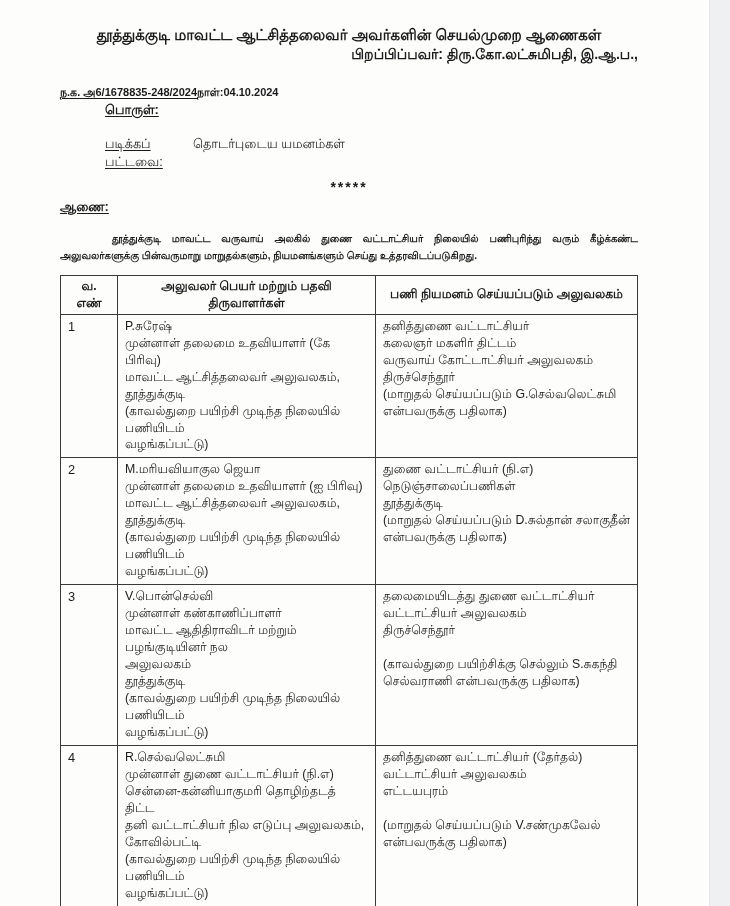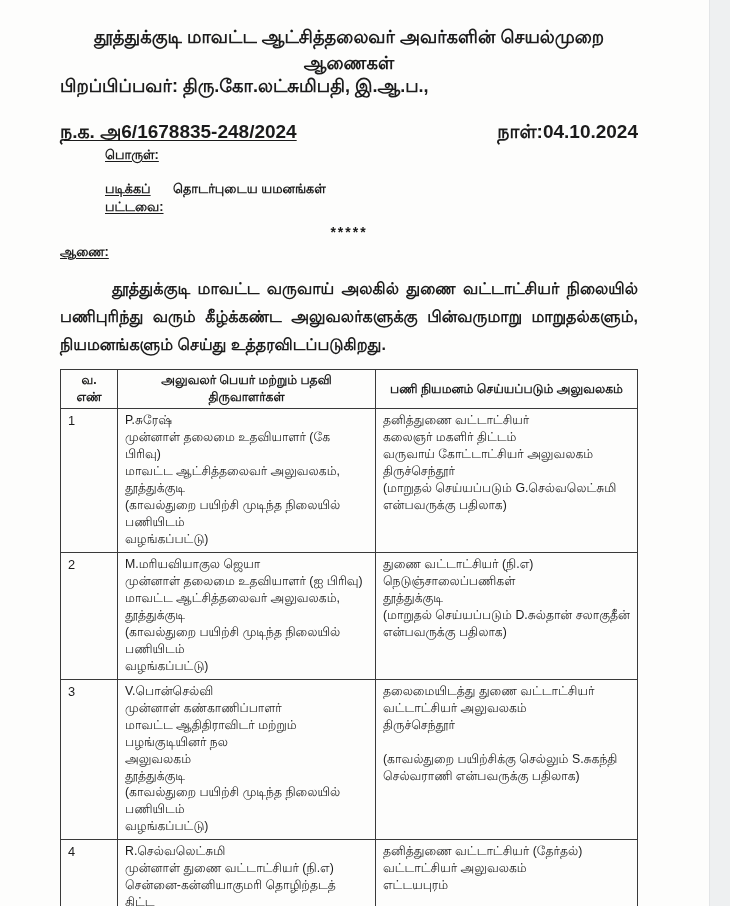--- a/index.html
+++ b/index.html
@@ -23,54 +23,54 @@
   }
   .content{
     position:absolute;left:60px;top:0;width:578px;
   }
   .pre{white-space:pre-line;}
   .underline{text-decoration:underline;text-underline-offset:2px;}
 
   .doc-title{
     margin-top:24px;
     text-align:center;
-    font-size:18px;font-weight:bold;line-height:1.45;
+    font-size:15px;font-weight:bold;line-height:1.45;
   }
   .doc-subtitle{
-    text-align:left;
-    font-size:18px;font-weight:bold;
+    text-align:right;
+    font-size:14px;font-weight:bold;
   }
   .ref-row{
     margin-top:22px;
-    display:flex;justify-content:space-between;align-items:baseline;
-    font-size:19px;font-weight:bold;
+    display:flex;align-items:baseline;
+    font-size:11px;font-weight:bold;
   }
   .subject-row{
     display:flex;
     font-size:12.8px;font-weight:bold;line-height:1.5;
   }
   .subject-row .lbl{margin-left:45px;width:68px;flex:none;}
   .subject-row .txt{width:400px;}
   .read-row{
     margin-top:16px;
     display:flex;
-    font-size:12.8px;font-weight:bold;line-height:1.4;
+    font-size:12.8px;font-weight:normal;line-height:1.4;gap:20px;
   }
   .read-row .lbl{margin-left:45px;width:68px;flex:none;}
   .stars{
     text-align:center;font-size:14px;font-weight:bold;letter-spacing:2px;
     margin-top:8px;
   }
   .order-label{
     margin-top:4px;
     font-size:12.8px;font-weight:bold;
   }
   .order-para{
     margin:14px 0 10px 0;
-    font-size:16px;line-height:1.75;
+    font-size:10px;line-height:1.75;
     text-align:justify;text-indent:52px;
     font-weight:bold;
   }
   table.gov{
     border-collapse:collapse;
     width:577px;
     table-layout:fixed;
     font-size:12.3px;line-height:1.38;
   }
   table.gov th, table.gov td{
@@ -107,21 +107,21 @@
       <span>நாள்:04.10.2024</span>
     </div>
 
     <div class="subject-row">
       <span class="lbl underline">பொருள்:</span>
     </div>
 
     <div class="read-row">
       <span class="lbl underline pre">படிக்கப்
 பட்டவை:</span>
-      <span>தொடர்புடைய யமனங்கள்</span>
+      <span>தொடர்புடைய யமனம்கள்</span>
     </div>
 
     <div class="stars">*****</div>
 
     <div class="order-label underline">ஆணை:</div>
 
     <p class="order-para">தூத்துக்குடி மாவட்ட வருவாய் அலகில் துணை வட்டாட்சியர் நிலையில் பணிபுரிந்து வரும் கீழ்க்கண்ட அலுவலர்களுக்கு பின்வருமாறு மாறுதல்களும், நியமனங்களும் செய்து உத்தரவிடப்படுகிறது.</p>
 
     <table class="gov">
       <colgroup>

